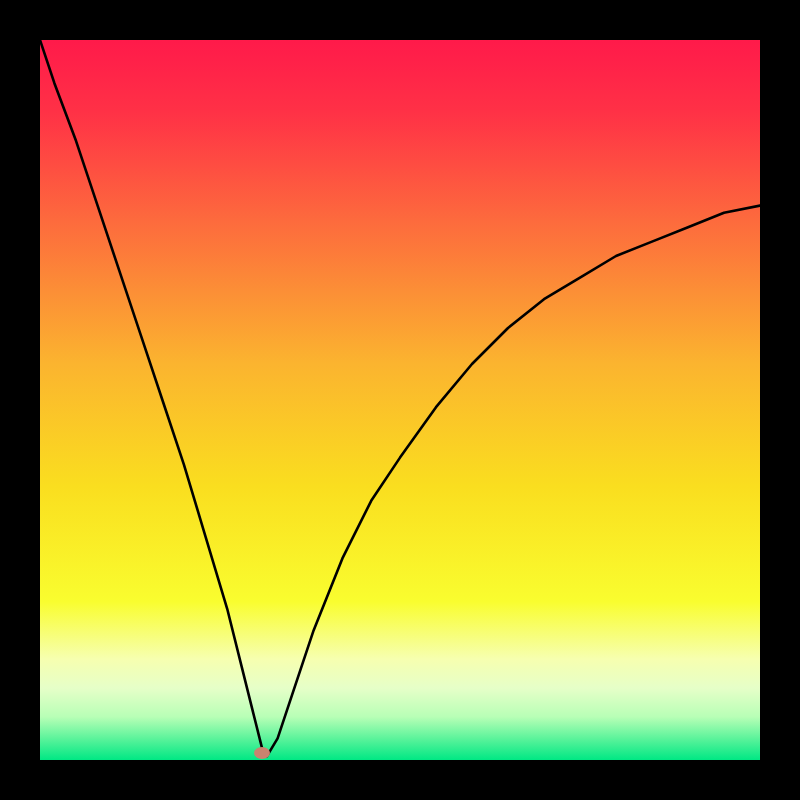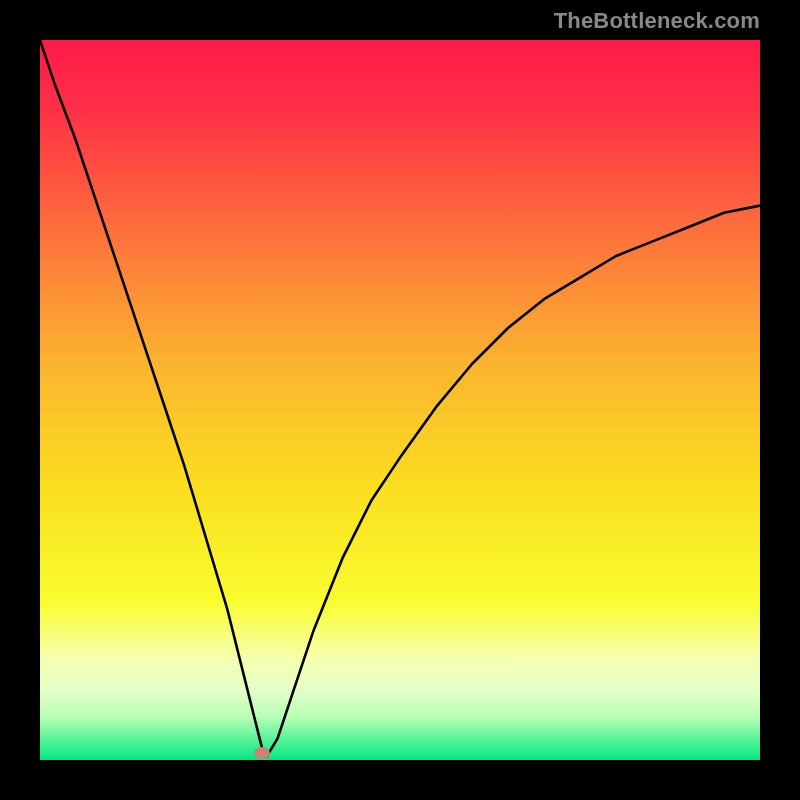--- a/index.html
+++ b/index.html
@@ -43,21 +43,20 @@
     font-size: 22px;
     font-weight: bold;
     letter-spacing: 0.2px;
     user-select: none;
   }
 </style>
 </head>
 <body>
 
 <div class="frame">
-  <div class="watermark">TheBottleneck.com</div>
   <div class="plot">
     <svg class="gradient-bg" viewBox="0 0 720 720" preserveAspectRatio="none">
       <defs>
         <linearGradient id="bg-grad" x1="0" y1="0" x2="0" y2="1">
             <stop offset="0%" stop-color="#ff1a4a"></stop>
             <stop offset="10%" stop-color="#ff3146"></stop>
             <stop offset="25%" stop-color="#fd6a3d"></stop>
             <stop offset="45%" stop-color="#fbb42f"></stop>
             <stop offset="62%" stop-color="#fade1f"></stop>
             <stop offset="78%" stop-color="#f9fd2f"></stop>

